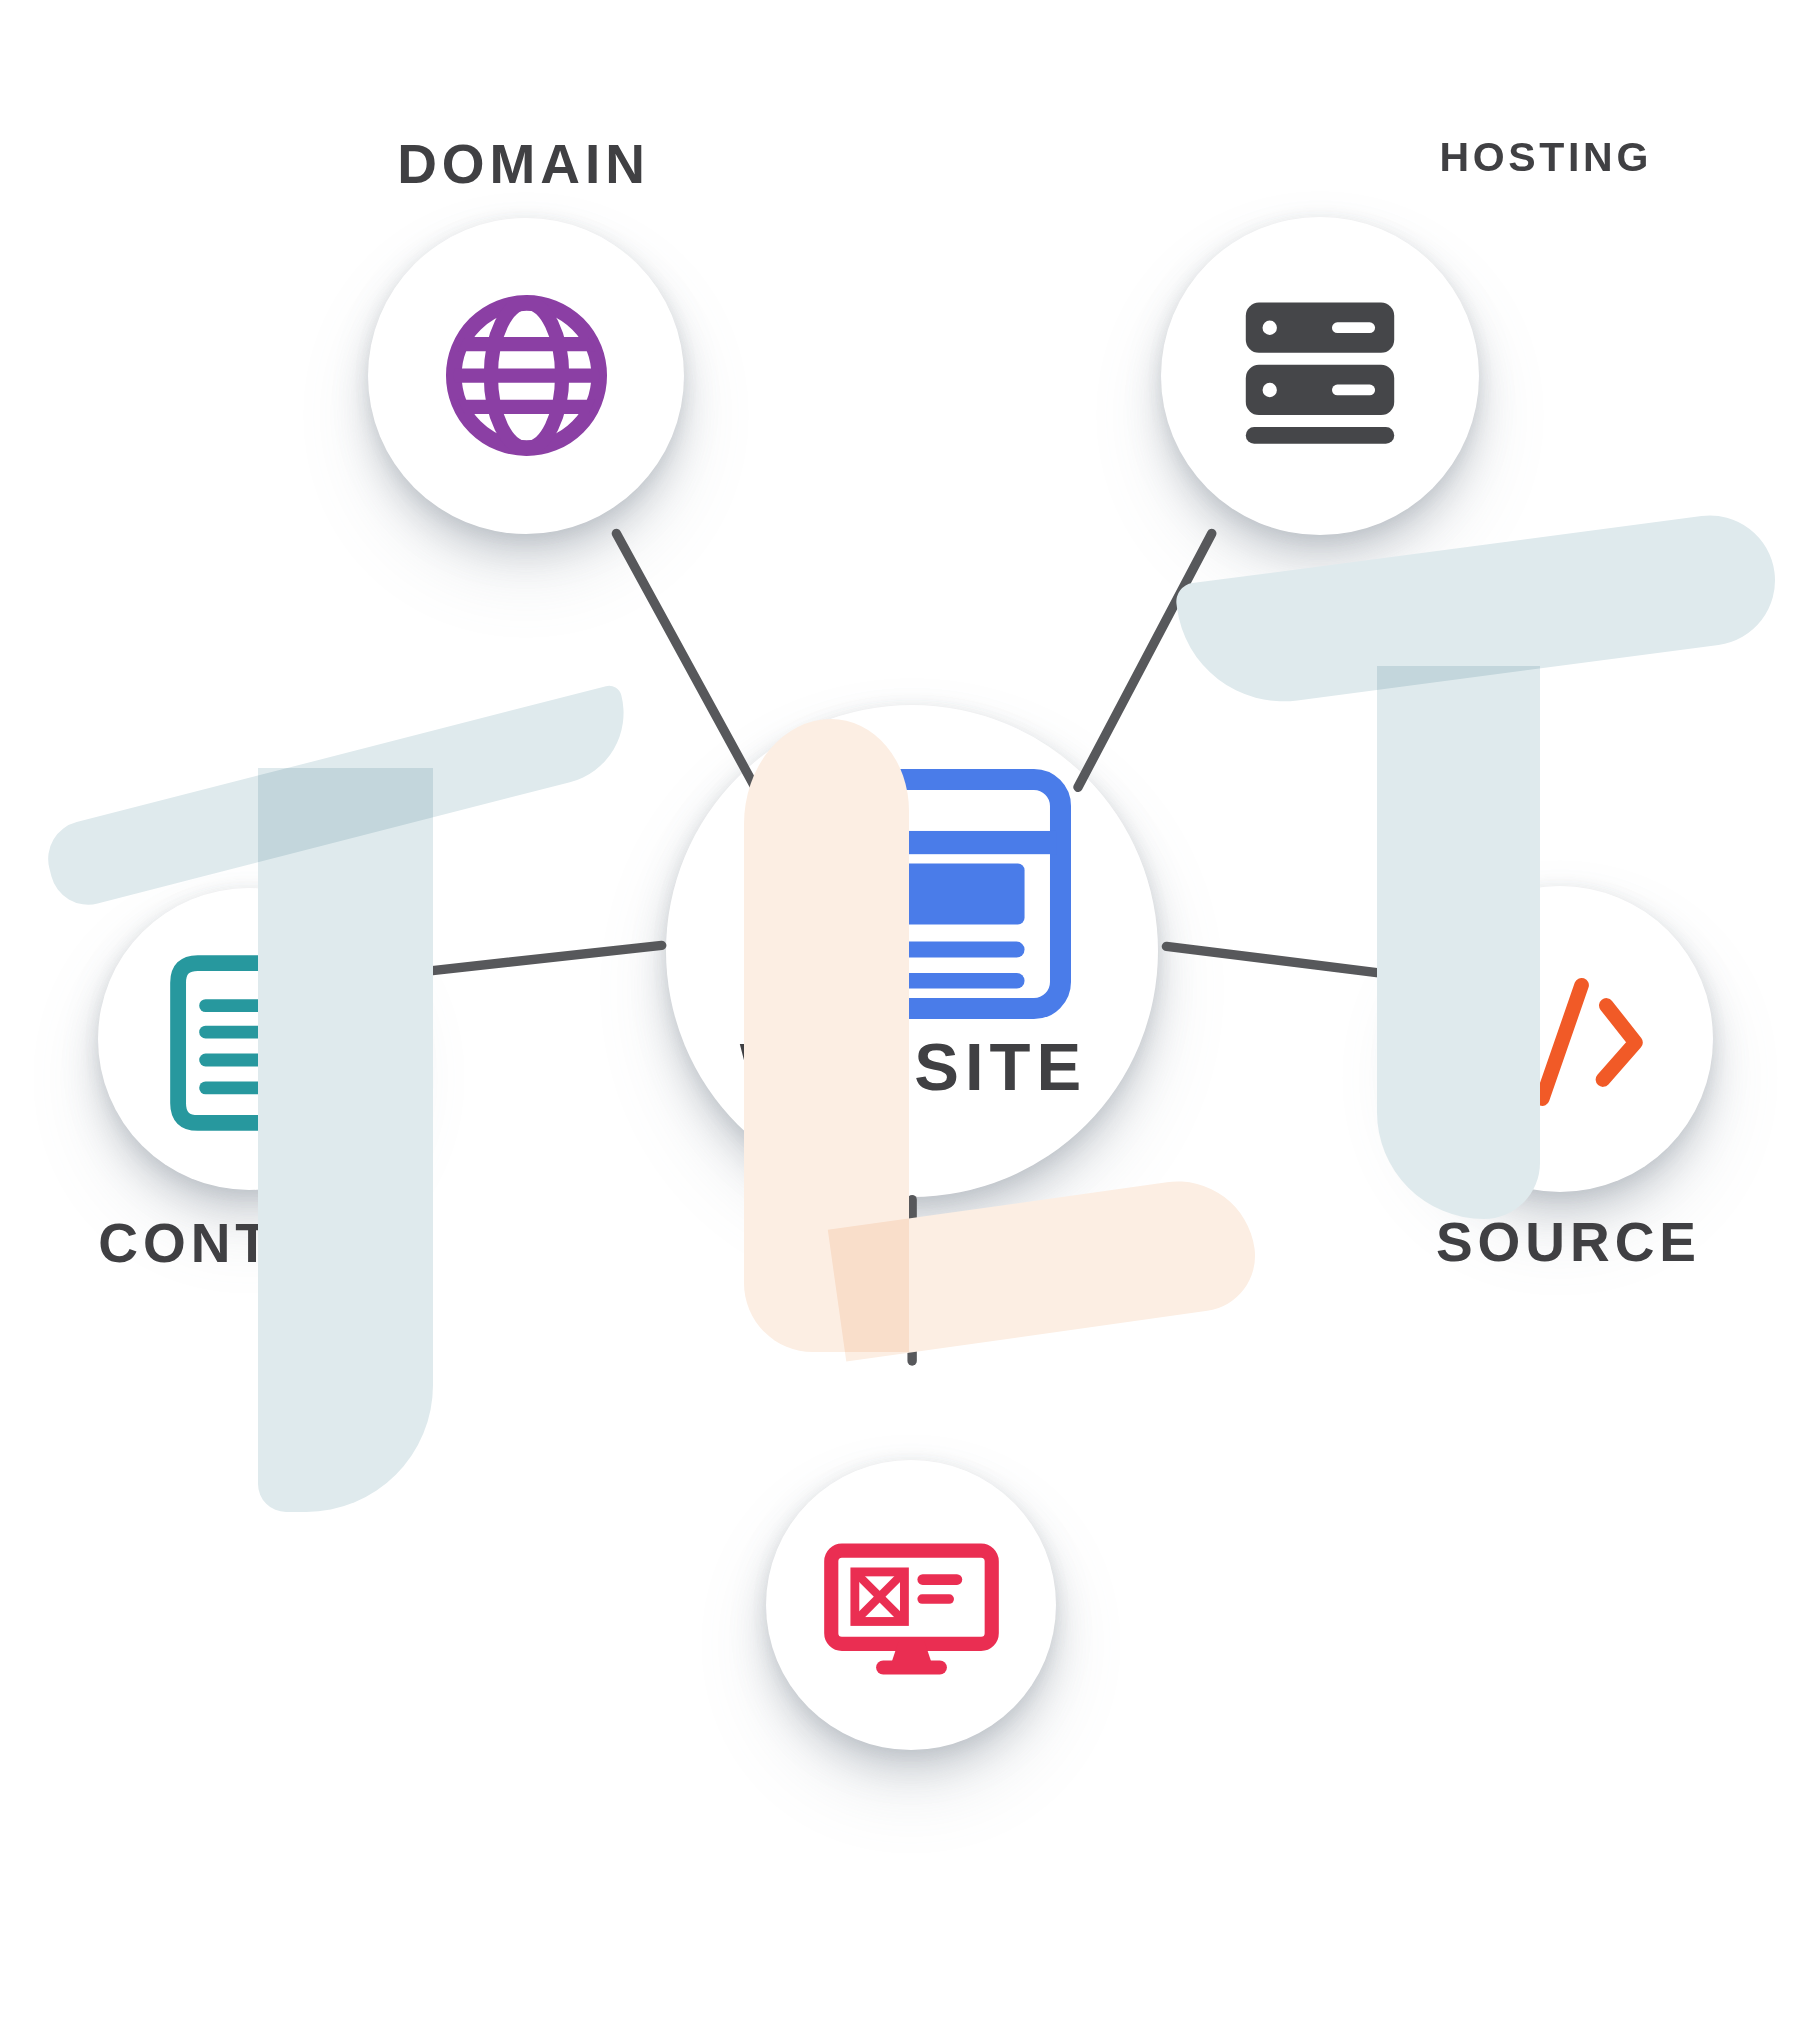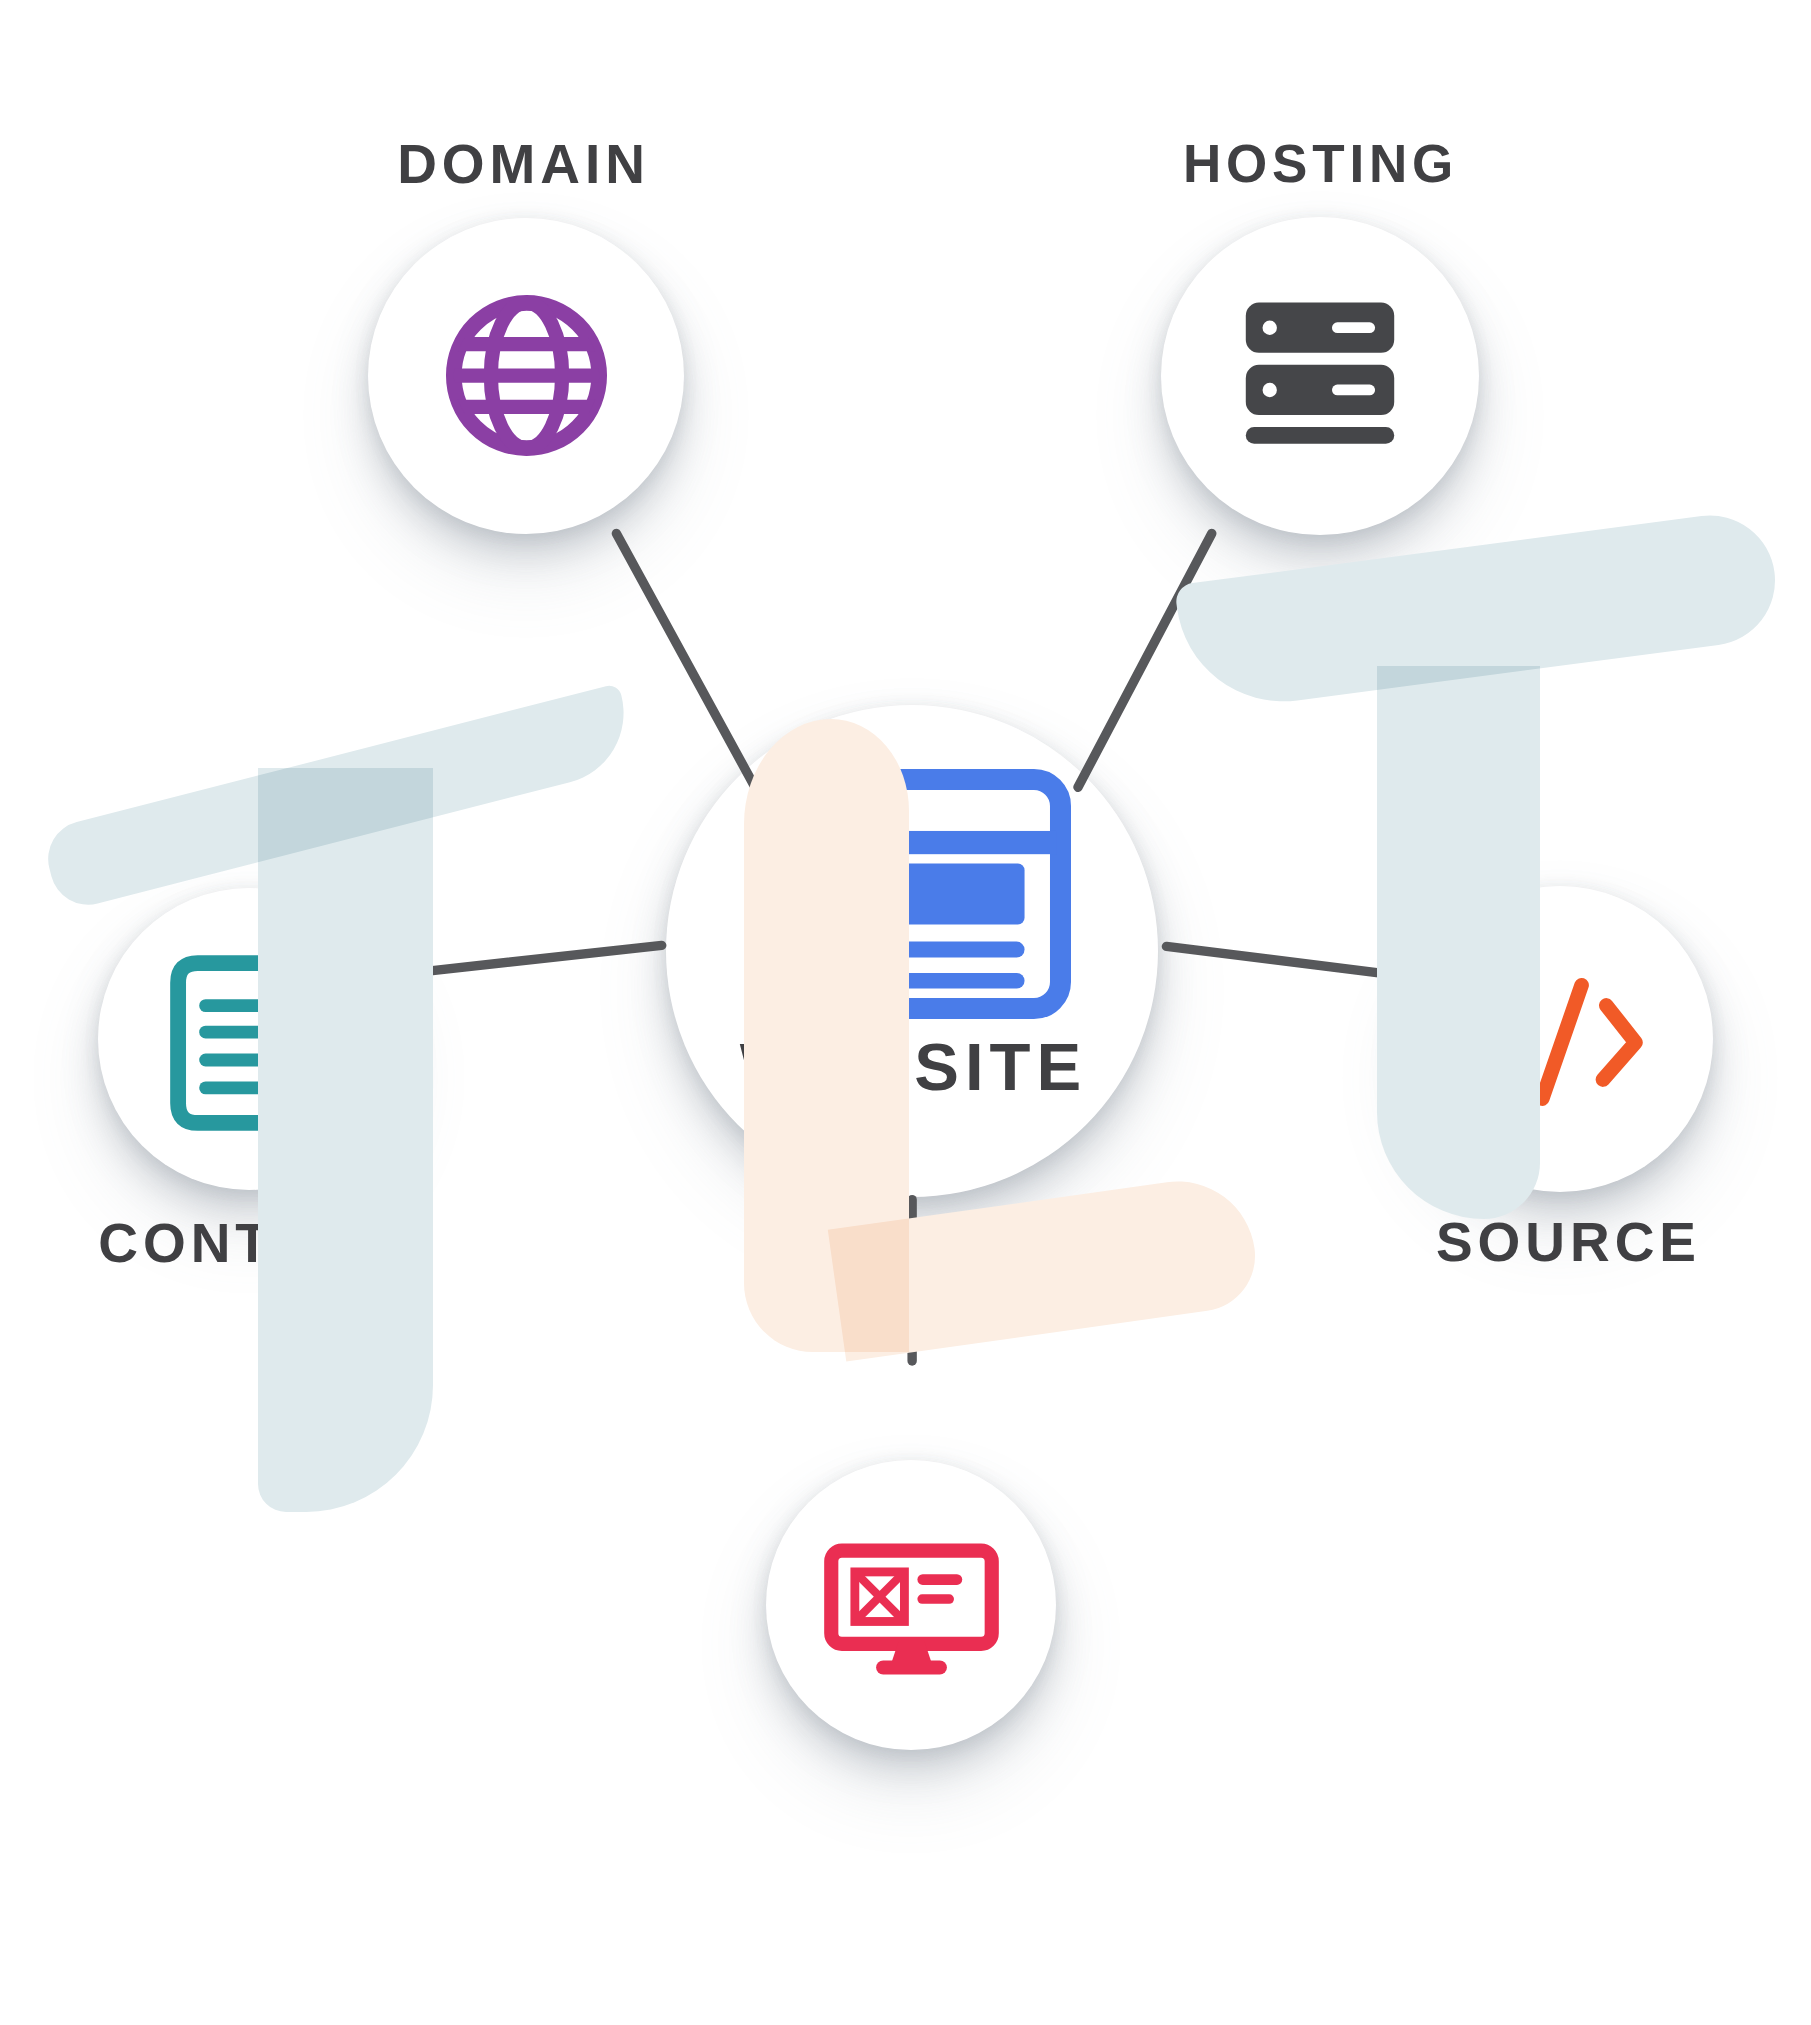--- a/index.html
+++ b/index.html
@@ -31,21 +31,21 @@
   .icon-server  {left:1241px;top:300px; width:158px;height:144px;color:var(--server,#454649);}
   .icon-browser {left:758px;top:769px;width:313px;height:250px;color:var(--blue,#4a7ce9);}
   .icon-document{left:166px; top:954px;width:166px;height:178px;color:var(--teal,#27989e);}
   .icon-code    {left:1467px;top:976px;width:182px;height:133px;color:var(--orange,#f15a27);}
   .icon-monitor {left:823px;top:1542px;width:177px;height:133px;color:var(--red,#ea2e52);}
 
   
   .label{position:absolute;z-index:5;width:663px;text-align:center;
          font-weight:bold;color:var(--label,#404043);letter-spacing:0.09em;line-height:1;}
   .l-domain {left:192px; top:137px; font-size:55px;}
-  .l-hosting{left:989px;top:137px; font-size:53px;}
+  .l-hosting{left:989px;top:137px; font-size:41px;text-align:right;}
   .l-website{left:582px;top:1033px;font-size:67px;}
   .l-content{left:-83px;top:1216px;font-size:55px;}
   .l-source {left:1237px;top:1215px;font-size:55px;}
   .l-uiux   {left:581px;top:1785px;font-size:79px;color:var(--label-light,#6a6b6e);letter-spacing:0.04em;}
 
   
   .watermark{position:absolute;inset:0;z-index:10;pointer-events:none;}
   .wm{position:absolute;mix-blend-mode:multiply;}
   .wm-blue {background:var(--bluegray,#dfeaed);}
   .wm-peach{background:var(--peach,#fceee3);}

